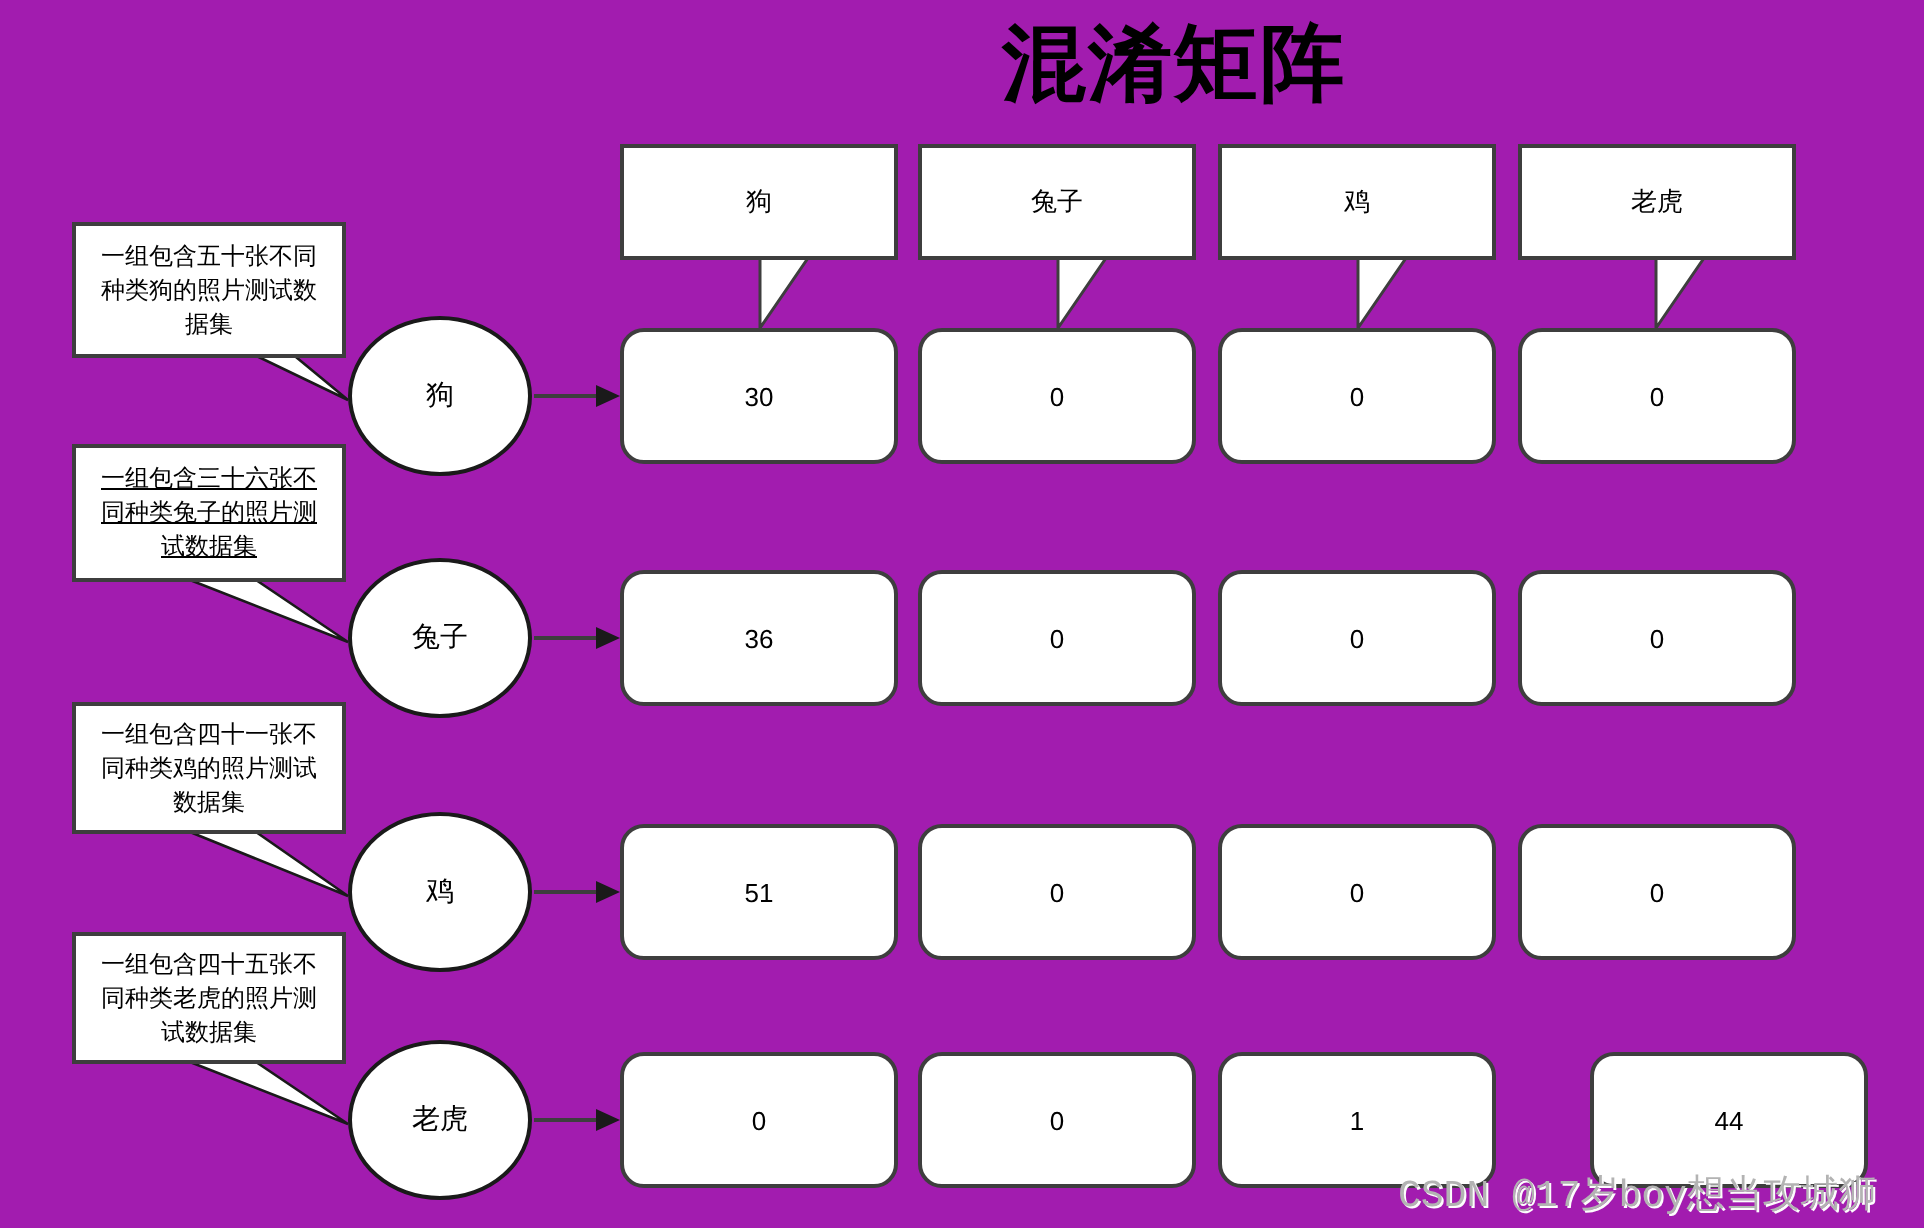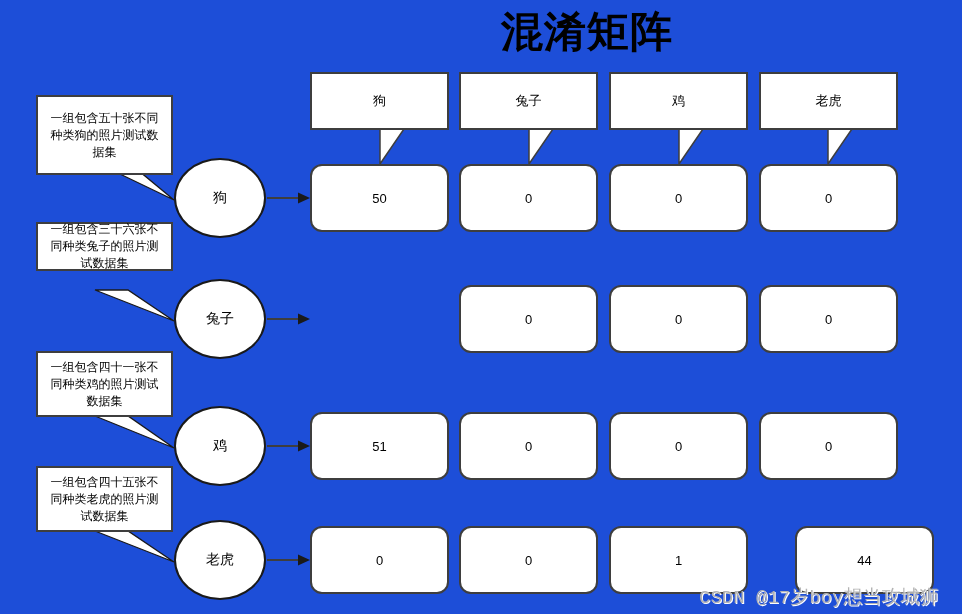--- a/index.html
+++ b/index.html
@@ -1,17 +1,17 @@
 <!DOCTYPE html>
 <html><head>
 <meta charset="utf-8">
 <style>
   html,body{margin:0;padding:0;background:#fff;}
   #canvas{
-    position:relative;width:962px;height:614px;background:#1d4ed8;overflow:hidden;
+    position:relative;width:962px;height:614px;background:#a21caf;overflow:hidden;
     font-family:"Liberation Sans","DejaVu Sans",sans-serif;color:#000;
   }
   #connectors{position:absolute;left:0;top:0;width:962px;height:614px;}
   .page-title{
     position:absolute;left:501px;top:4px;font-size:42px;font-weight:600;
     letter-spacing:1px;white-space:nowrap;
   }
   .note-box{
     position:absolute;left:36px;width:137px;border:2px solid #3e3e3e;background:#fff;
     display:flex;align-items:center;justify-content:center;text-align:center;
@@ -67,40 +67,41 @@
       <polygon points="298,440.5 310,446 298,451.5" fill="#1a1a1a"></polygon>
     </g>
     <g>
       <line x1="267" y1="560" x2="299" y2="560" stroke="#3e3e3e" stroke-width="2"></line>
       <polygon points="298,554.5 310,560 298,565.5" fill="#1a1a1a"></polygon>
     </g>
   </svg>
 
   <div class="page-title">混淆矩阵</div>
 
-  <div class="note-box" style="top:95px;height:80px;text-align:center;">一组包含五十张不同种类狗的照片测试数据集</div>
-  <div class="note-box" style="top:222px;height:49px;">一组包含三十六张不同种类兔子的照片测试数据集</div>
+  <div class="note-box" style="top:111px;height:68px;text-align:center;">一组包含五十张不同种类狗的照片测试数据集</div>
+  <div class="note-box" style="top:222px;height:69px;text-decoration:underline;">一组包含三十六张不同种类兔子的照片测试数据集</div>
   <div class="note-box" style="top:351px;height:66px;">一组包含四十一张不同种类鸡的照片测试数据集</div>
   <div class="note-box" style="top:466px;height:66px;">一组包含四十五张不同种类老虎的照片测试数据集</div>
 
   <div class="circle" style="top:158px;">狗</div>
   <div class="circle" style="top:279px;">兔子</div>
   <div class="circle" style="top:406px;">鸡</div>
   <div class="circle" style="top:520px;">老虎</div>
 
   <div class="col-header" style="left:310px;">狗</div>
   <div class="col-header" style="left:459px;">兔子</div>
   <div class="col-header" style="left:609px;">鸡</div>
   <div class="col-header" style="left:759px;">老虎</div>
 
-  <div class="cell" style="left:310px;top:164px;">50</div>
+  <div class="cell" style="left:310px;top:164px;">30</div>
   <div class="cell" style="left:459px;top:164px;">0</div>
   <div class="cell" style="left:609px;top:164px;">0</div>
   <div class="cell" style="left:759px;top:164px;">0</div>
 
+  <div class="cell" style="left:310px;top:285px;">36</div>
   <div class="cell" style="left:459px;top:285px;">0</div>
   <div class="cell" style="left:609px;top:285px;">0</div>
   <div class="cell" style="left:759px;top:285px;">0</div>
 
   <div class="cell" style="left:310px;top:412px;">51</div>
   <div class="cell" style="left:459px;top:412px;">0</div>
   <div class="cell" style="left:609px;top:412px;">0</div>
   <div class="cell" style="left:759px;top:412px;">0</div>
 
   <div class="cell" style="left:310px;top:526px;">0</div>

